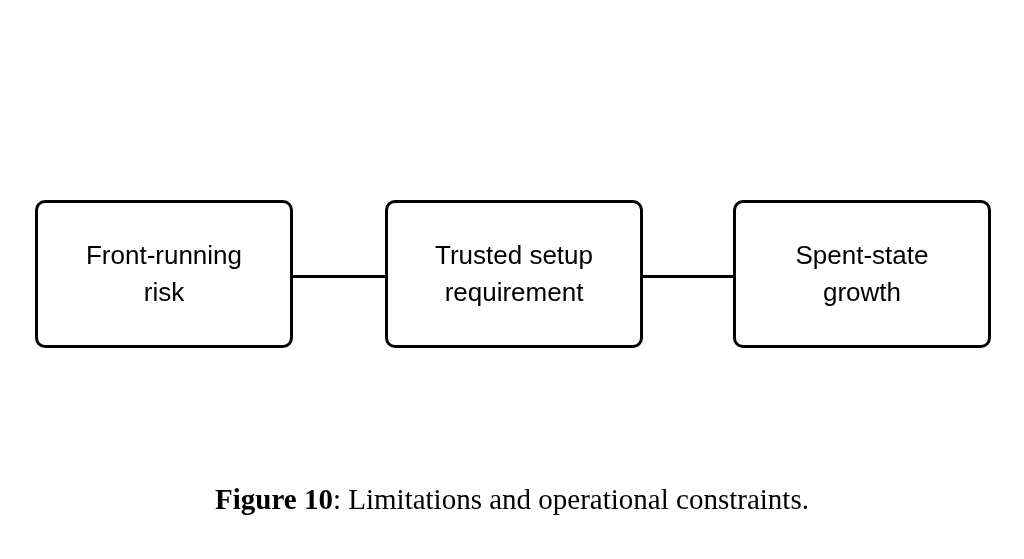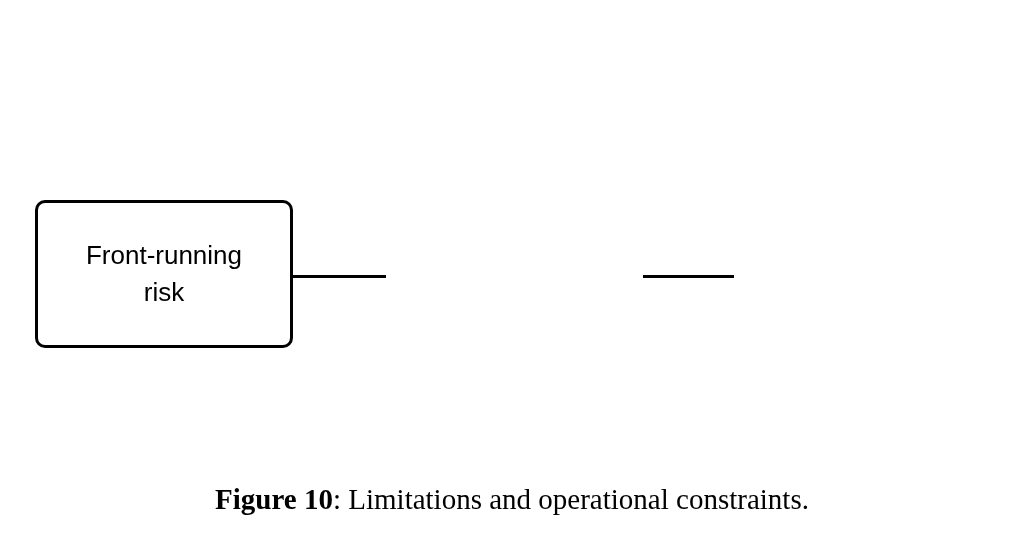--- a/index.html
+++ b/index.html
@@ -96,21 +96,29 @@
 
   <div class="diagram">
 
     <div class="node" id="node-0">
       <span class="node-label">Front-running
 risk</span>
     </div>
 
     <div class="connector" id="connector-0"></div>
 
+    <div class="node" id="node-1">
+      <span class="node-label">Trusted setup
+requirement</span>
+    </div>
 
     <div class="connector" id="connector-1"></div>
 
+    <div class="node" id="node-2">
+      <span class="node-label">Spent-state
+growth</span>
+    </div>
 
   </div>
 
   <div class="caption"><span class="caption-label">Figure 10</span><span class="caption-text">:</span><span class="caption-text"> Limitations and operational constraints.</span></div>
 
 </div>
 
 </body></html>

